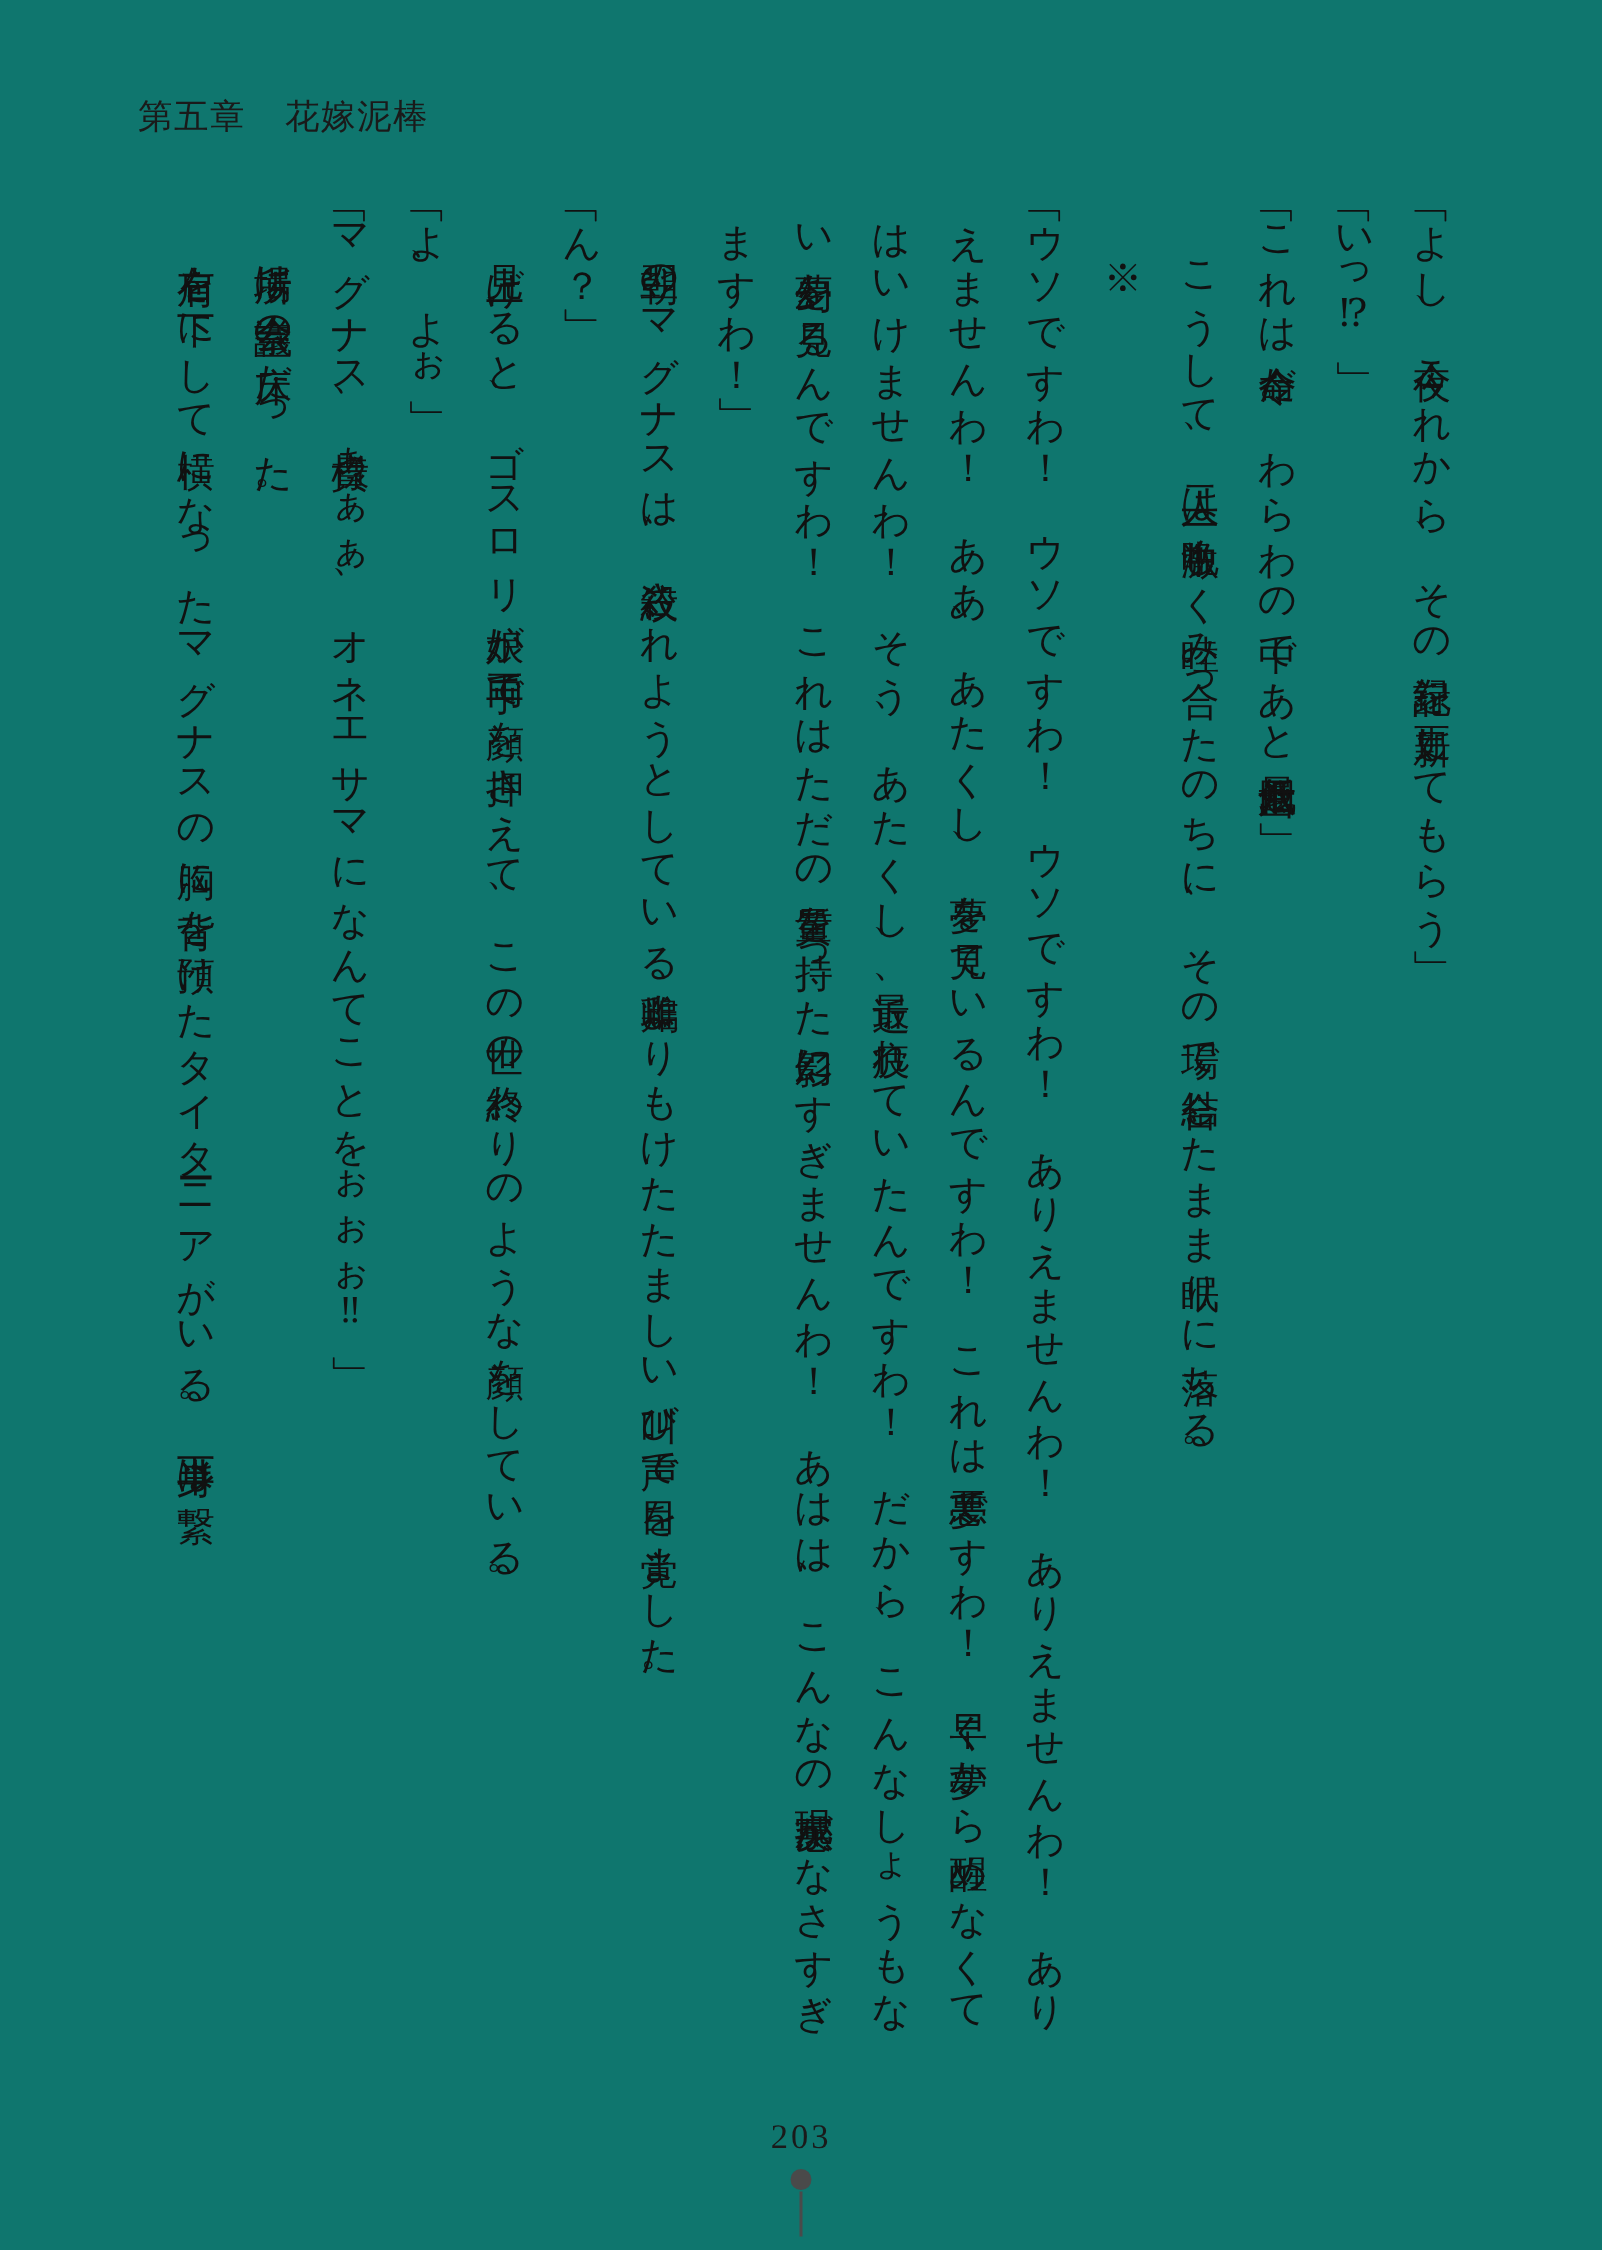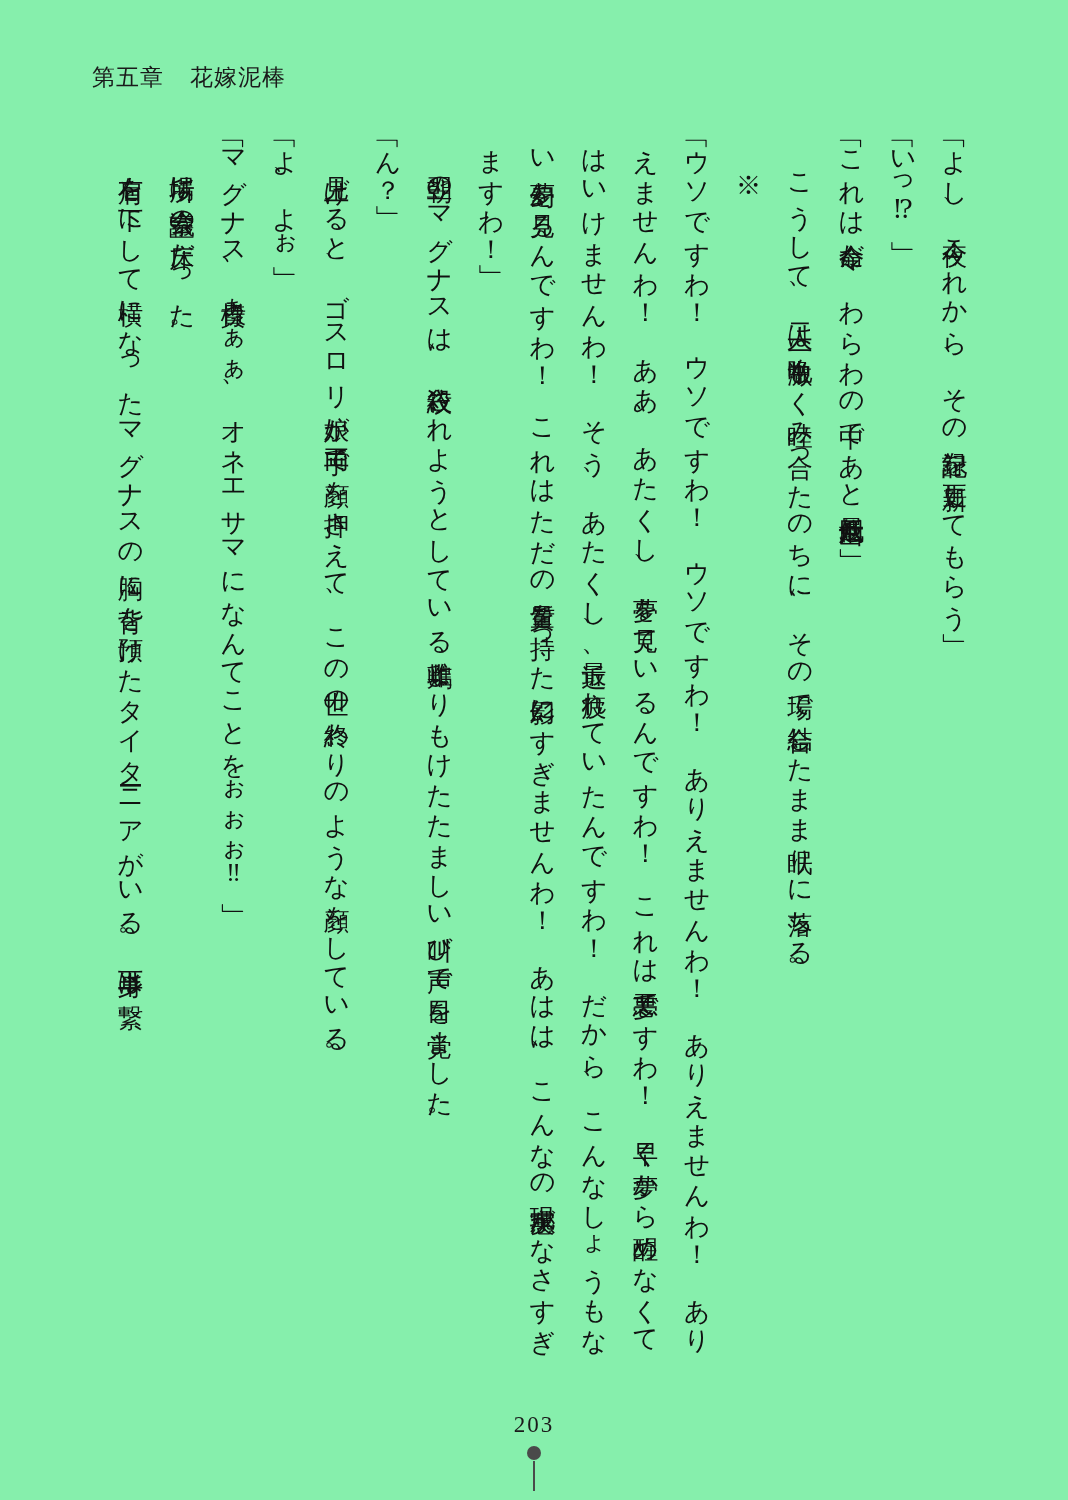--- a/index.html
+++ b/index.html
@@ -4,21 +4,21 @@
 <style>
   html, body {
     margin: 0;
     padding: 0;
     background: #ffffff;
   }
   .page {
     position: relative;
     width: 1068px;
     height: 1500px;
-    background: #86efac;
+    background: #0f766e;
     overflow: hidden;
     font-family: "Liberation Serif", "DejaVu Serif", serif;
     color: #111111;
   }
 
   
   .running-header {
     position: absolute;
     top: 62px;
     left: 92px;

